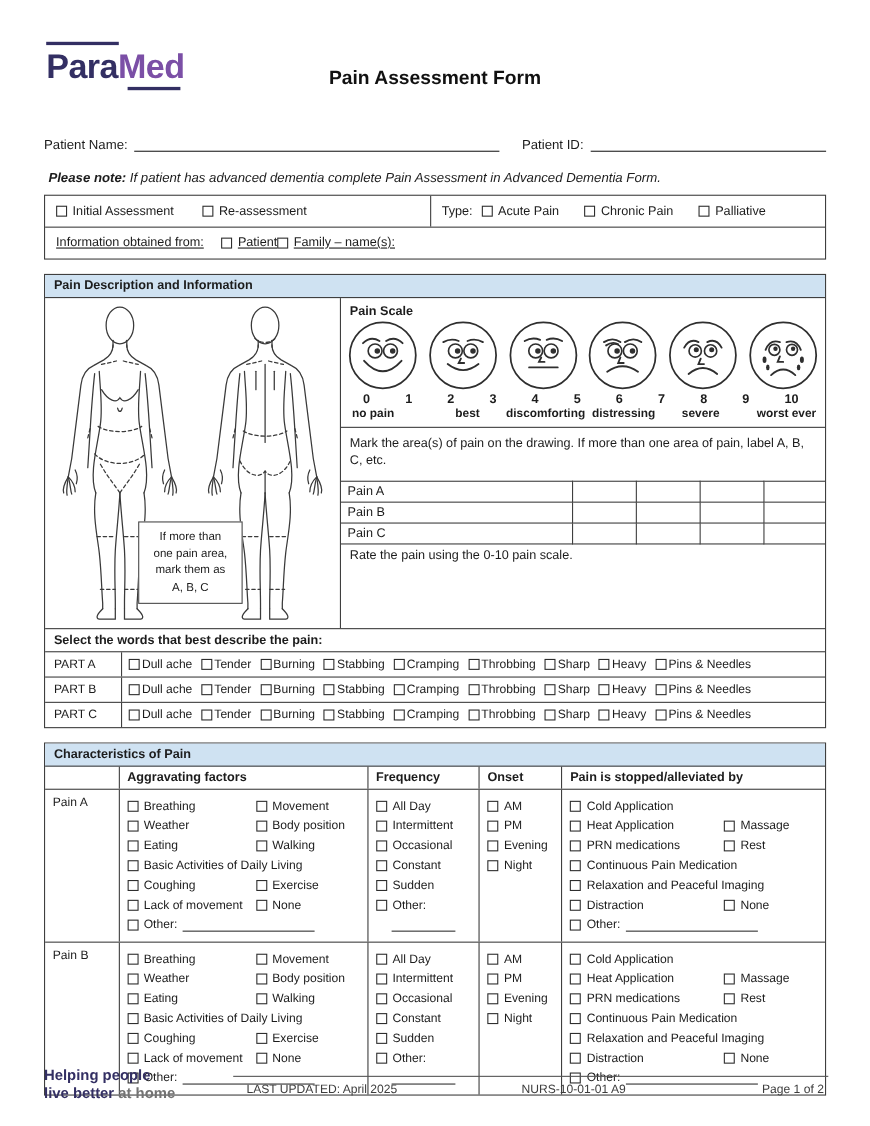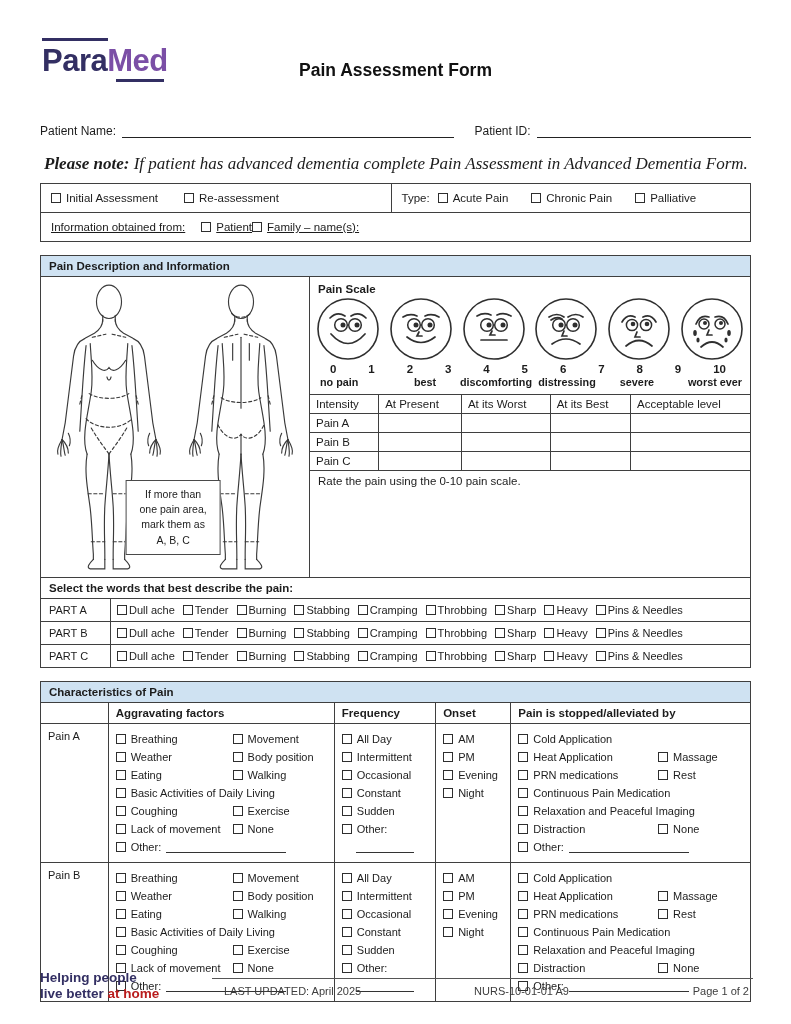--- a/index.html
+++ b/index.html
@@ -16,21 +16,21 @@
   .logo .p2 { color:#7b4fa6; }
   .logo .rule-bot { display:block; width:48px; height:3px; background:#332f63; margin-top:3px; margin-left:74px; }
   .title { text-align:center; font-size:17.5px; font-weight:bold; padding-top:22px; color:#111; }
 
   
   .patient-row { display:flex; align-items:flex-end; margin-top:14px; font-size:12px; gap:6px; }
   .fill-line { display:inline-block; border-bottom:1.2px solid #222; height:13px; }
   .fl-name { flex:1.55; margin-right:14px; }
   .fl-id { flex:1; }
 
-  .note-line { margin-top:16px; font-size:17px; font-style:italic; padding-left:4px;font-family:Liberation Serif, serif; }
+  .note-line { margin-top:16px; font-size:12px; font-style:italic; padding-left:4px; }
   .note-line b { font-weight:bold; }
 
   
   .opt-table { margin-top:9px; border:1.4px solid #3f3f3f; font-size:11.5px; }
   .opt-row1 { display:grid; grid-template-columns: 49.3% 50.7%; border-bottom:1.2px solid #3f3f3f; }
   .opt-cell { padding:8px 10px; display:flex; align-items:center; flex-wrap:wrap; }
   .opt-cell + .opt-cell { border-left:1.2px solid #3f3f3f; }
   .opt-row2 { padding:8px 10px; display:flex; align-items:center;text-decoration:underline; }
 
   .cb { width:10px; height:10px; border:1.3px solid #2e2e2e; display:inline-block; flex:none; background:#fff; }
@@ -80,21 +80,21 @@
   .ln.two { display:grid; grid-template-columns:53% 47%; }
   .ln.two.allev { grid-template-columns:60% 40%; }
   .ln.two > span.cb-item { display:inline-flex; gap:5px; align-items:center; }
   .uline { display:inline-block; border-bottom:1px solid #333; height:11px; flex:1; max-width:120px; }
   .uline.solo { margin-left:14px; width:58px; flex:none; }
 
   
   .footer { position:absolute; left:40px; right:38px; bottom:22px; display:flex; align-items:flex-start; }
   .tagline { width:172px; font-weight:bold; font-size:13.5px; line-height:1.2; flex:none; }
   .tag-navy { color:#332f63; }
-  .tag-purple { color:#b91c1c; }
+  .tag-purple { color:#737373; }
   .foot-right { flex:1; border-top:1.3px solid #555; margin-top:8px; padding-top:6px; display:flex; font-size:11px; color:#3d3d3d; }
   .foot-right span:nth-child(1){ flex:1.2; padding-left:12px;}
   .foot-right span:nth-child(2){ flex:1; text-align:center;}
   .foot-right span:nth-child(3){ flex:0.8; text-align:right; padding-right:4px;}
 
   svg.bodyfig path, svg.bodyfig ellipse { fill:none; stroke:#3a3a3a; stroke-width:1.1; stroke-linecap:round; }
   svg.bodyfig .dash { stroke-dasharray:3,2.4; }
   svg.face circle.head { fill:none; stroke:#2f2f2f; stroke-width:1.6; }
   svg.face path { fill:none; stroke:#2f2f2f; stroke-width:1.7; stroke-linecap:round; }
   svg.face .pupil, svg.face .tear { fill:#2f2f2f; stroke:none; }
@@ -349,29 +349,23 @@
             <span>10</span>
           </div>
         <div class="scale-labels" id="scale-labels">
             <span>no pain</span>
             <span>best</span>
             <span>discomforting</span>
             <span>distressing</span>
             <span>severe</span>
             <span>worst ever</span>
           </div>
+        <div class="mark-instr">Mark the area(s) of pain on the drawing. If more than one area of pain, label A, B, C, etc.</div>
         <table class="intensity" id="intensity-table">
             <tbody>
-              <tr>
-                <td>Intensity</td>
-                <td>At Present</td>
-                <td>At its Worst</td>
-                <td>At its Best</td>
-                <td>Acceptable level</td>
-              </tr>
               <tr>
                 <td>Pain A</td>
                 <td></td>
                 <td></td>
                 <td></td>
                 <td></td>
               </tr>
               <tr>
                 <td>Pain B</td>
                 <td></td>

